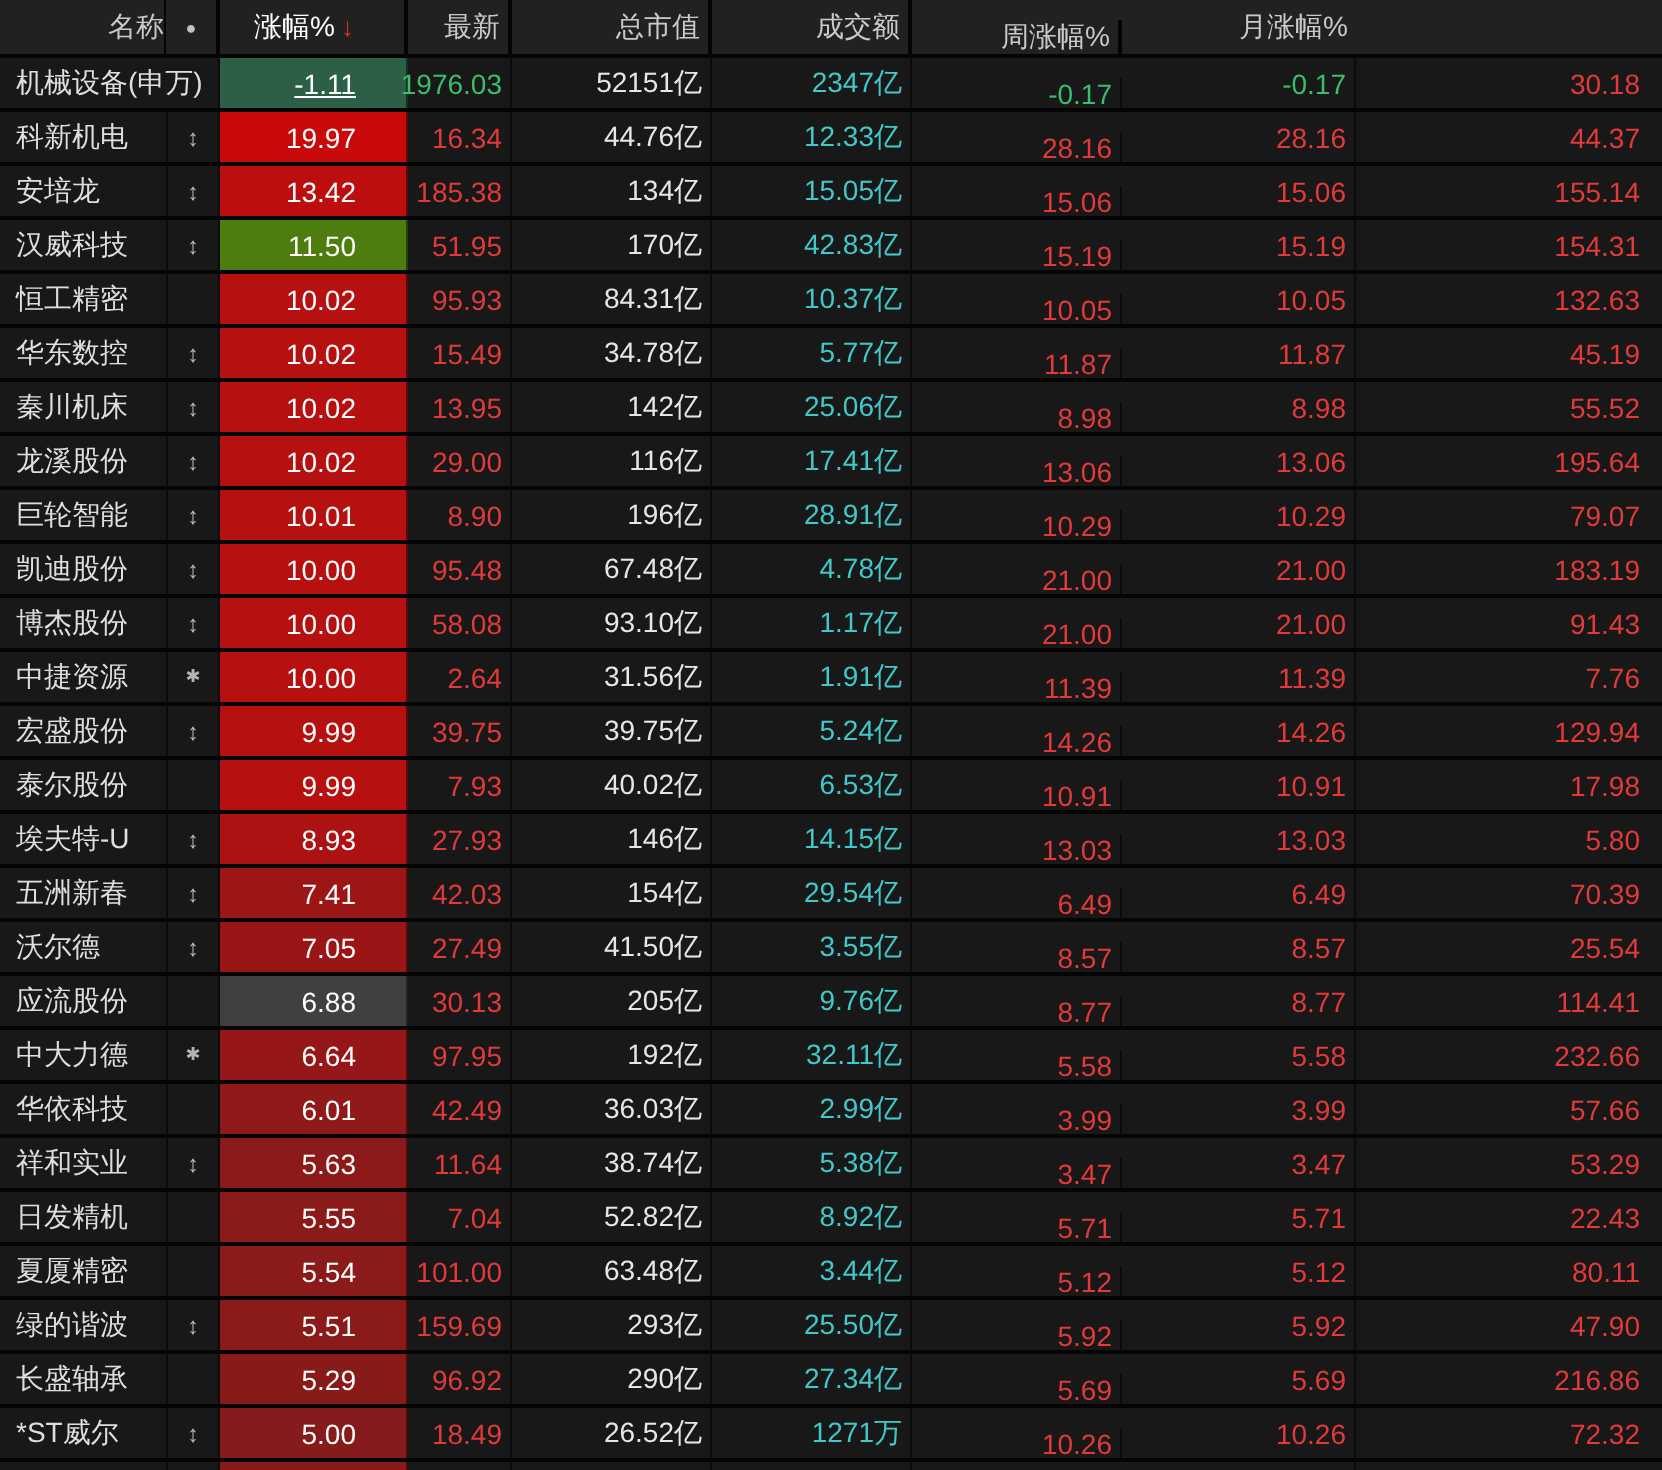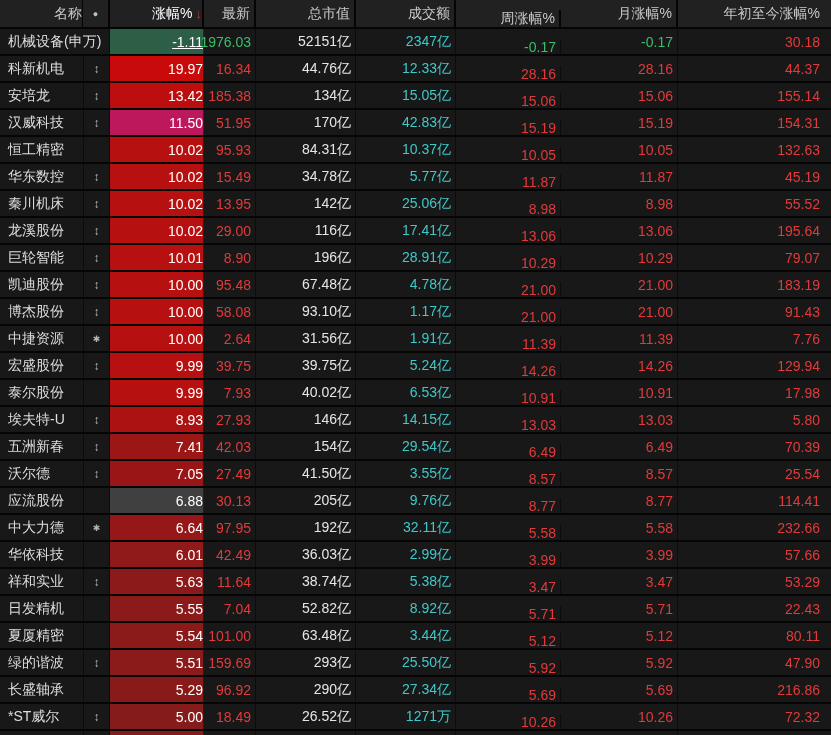--- a/index.html
+++ b/index.html
@@ -39,21 +39,21 @@
     display:flex;height:27px;flex:none;align-items:stretch;
     background:var(--rowbg,#181818);
     border-bottom:2px solid var(--divider,#050505);
     font-size:14px;
   }
   .row .cell{display:flex;align-items:center;border-right:1px solid rgba(0,0,0,0.5);}
   .row .cell:last-child{border-right:none;}
   .nm{flex:1;color:var(--nametext,#dedede);padding-left:8px;white-space:nowrap;overflow:hidden;}
   .flag{width:26px;flex:none;text-align:center;color:var(--icon,#b3b3b3);font-size:12px;font-weight:700;display:flex;align-items:center;justify-content:center;border-left:1px solid rgba(0,0,0,0.5);align-self:stretch;}
   .cell.num{justify-content:flex-end;padding-right:4px;white-space:nowrap;}
-  .c-bar{justify-content:flex-end;padding-right:0;color:#ffffff;font-weight:500;}
+  .c-bar{justify-content:flex-end;padding-right:25px;color:#ffffff;font-weight:500;}
   .c-ytd{justify-content:flex-end;padding-right:11px;white-space:nowrap;}
   .t-red{color:var(--red,#e23a3a);}
   .t-green{color:var(--green,#3bbd6c);}
   .t-teal{color:var(--teal,#41c8c9);}
   .t-white{color:var(--white,#e6e6e6);}
 </style>
 </head>
 <body>
 
 <div class="app" style="--bg: #141414; --rowbg: #181818; --hdrbg: #212121; --divider: #050505; --hdrtext: #c9c9c9; --nametext: #dedede; --red: #e23a3a; --green: #3bbd6c; --teal: #41c8c9; --white: #e6e6e6; --icon: #b3b3b3; --arrow: #e03030;">
@@ -75,23 +75,20 @@
     </div>
     <div class="cell c-turn h-right num">
       <span>成交额</span>
     </div>
     <div class="cell c-week h-right num">
       <span>周涨幅%</span>
     </div>
     <div class="cell c-month h-right num">
       <span>月涨幅%</span>
     </div>
-    <div class="cell c-ytd h-right">
-      <span>年初至今涨幅%</span>
-    </div>
   </div>
 
   <div class="rows" id="rows">
       <div class="row no-flag">
         <div class="cell c-name">
           <span class="nm">机械设备(申万)</span>
         </div>
         <div class="cell c-bar" style="background: rgb(45, 95, 71); text-decoration: underline;">-1.11</div>
         <div class="cell num c-latest t-green">1976.03</div>
         <div class="cell num c-cap t-white">52151亿</div>
@@ -124,21 +121,21 @@
         <div class="cell num c-turn t-teal">15.05亿</div>
         <div class="cell num c-week t-red">15.06</div>
         <div class="cell num c-month t-red">15.06</div>
         <div class="cell c-ytd t-red">155.14</div>
       </div>
       <div class="row">
         <div class="cell c-name">
           <span class="nm">汉威科技</span>
           <span class="flag">↕</span>
         </div>
-        <div class="cell c-bar" style="background: #be185d;">11.50</div>
+        <div class="cell c-bar" style="background: #4d7c0f;">11.50</div>
         <div class="cell num c-latest t-red">51.95</div>
         <div class="cell num c-cap t-white">170亿</div>
         <div class="cell num c-turn t-teal">42.83亿</div>
         <div class="cell num c-week t-red">15.19</div>
         <div class="cell num c-month t-red">15.19</div>
         <div class="cell c-ytd t-red">154.31</div>
       </div>
       <div class="row">
         <div class="cell c-name">
           <span class="nm">恒工精密</span>

